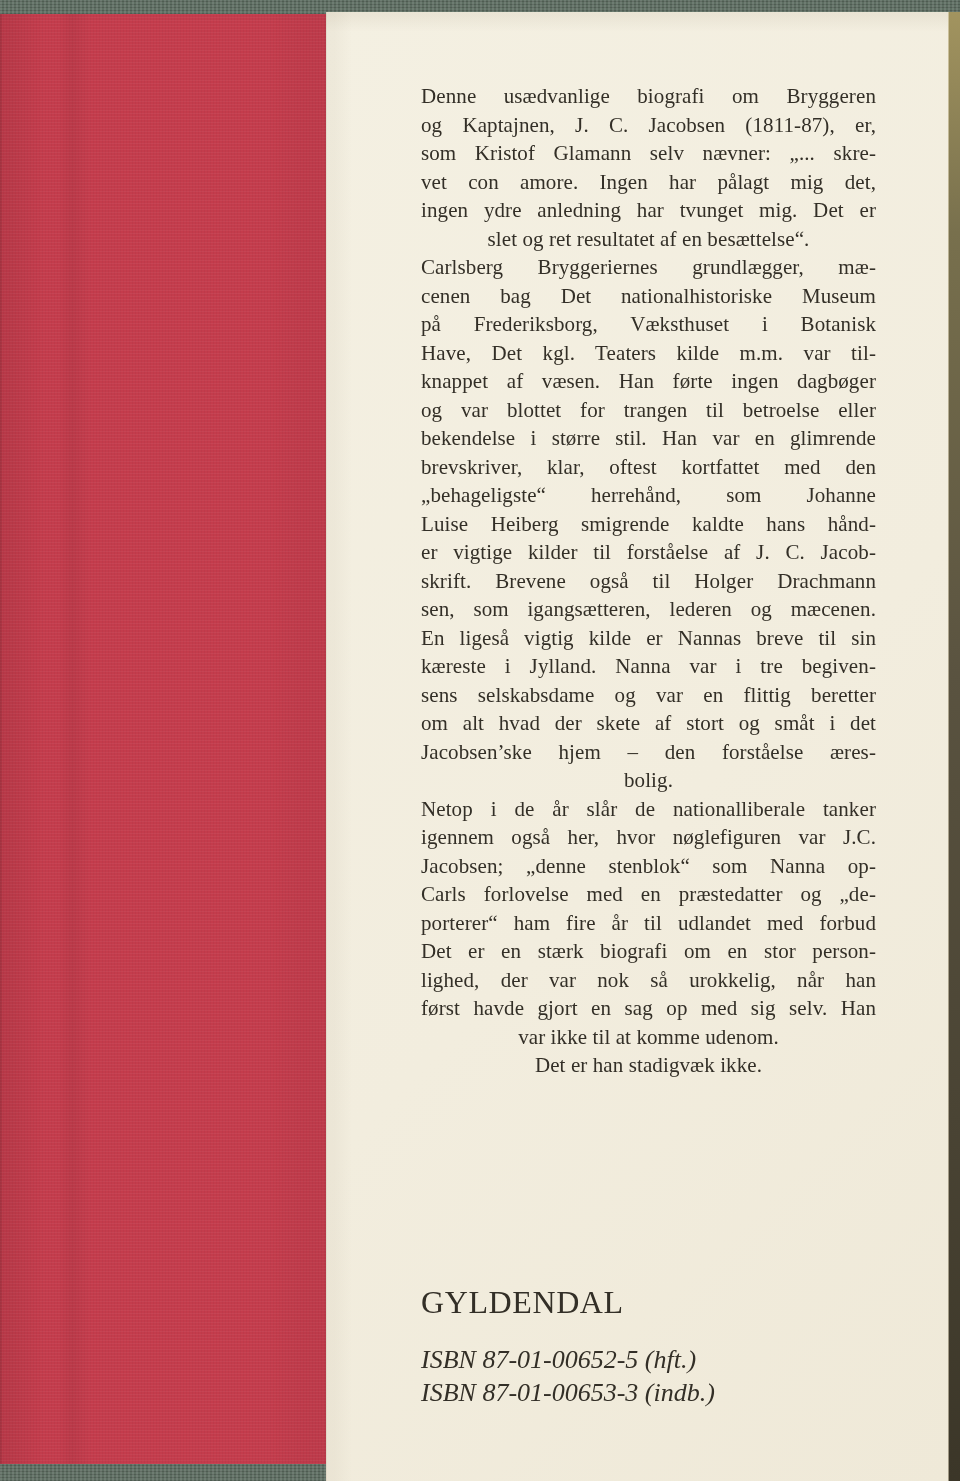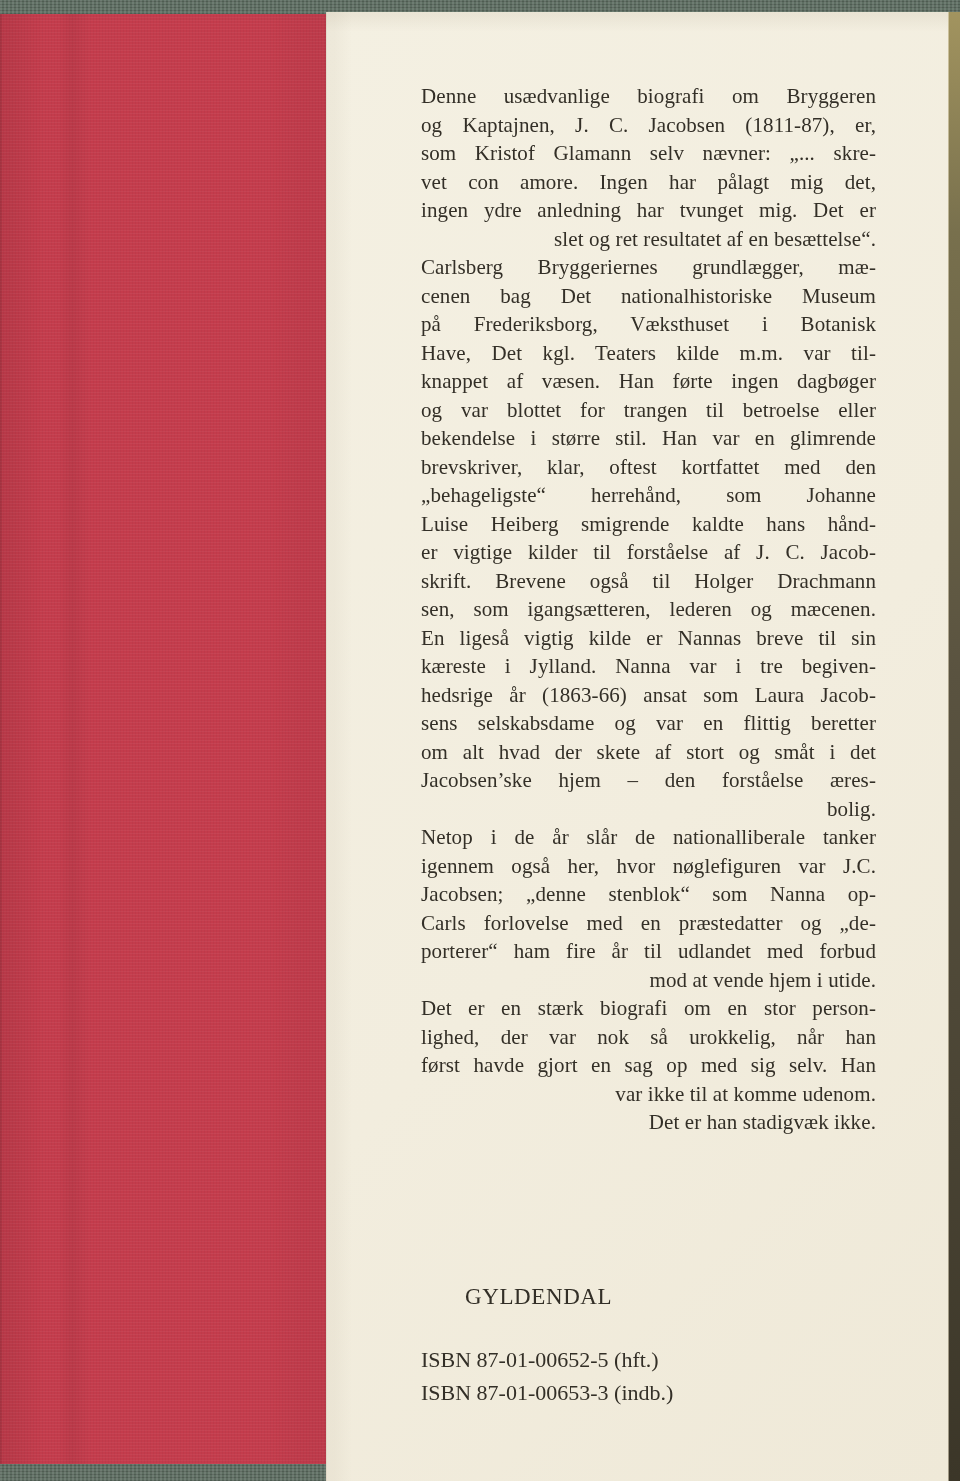--- a/index.html
+++ b/index.html
@@ -62,41 +62,41 @@
     left: 95px; top: 70px;
     width: 455px;
   }
   .blurb .line {
     font-size: 21px;
     line-height: 28.5px;
     height: 28.5px;
     white-space: normal;
     overflow: hidden;
     letter-spacing: 0.1px;
-    text-align: right;
+    text-align: center;
   }
   .blurb .line.just {
     text-align: justify;
     text-align-last: justify;
   }
 
   .publisher {
     position: absolute;
     left: 95px; top: 1272px;
-    font-size: 23px;
+    font-size: 32px;
     letter-spacing: 0.6px;
     color: #332f27;
-    margin-left: 44px;
   }
   .isbn-block {
     position: absolute;
     left: 95px; top: 1331px;
-    font-size: 22px;
+    font-size: 26px;
     line-height: 33px;
     color: #332f27;
+    font-style: italic;
   }
 </style>
 </head>
 <body>
 
 <div class="scene">
   <div class="board-strip top"></div>
   <div class="red-cloth"></div>
   <div class="board-strip bottom"></div>
 
@@ -116,31 +116,29 @@
         <div class="line just">og var blottet for trangen til betroelse eller</div>
         <div class="line just">bekendelse i større stil. Han var en glimrende</div>
         <div class="line just">brevskriver, klar, oftest kortfattet med den</div>
         <div class="line just">„behageligste“ herrehånd, som Johanne</div>
         <div class="line just">Luise Heiberg smigrende kaldte hans hånd-</div>
         <div class="line just">er vigtige kilder til forståelse af J. C. Jacob-</div>
         <div class="line just">skrift. Brevene også til Holger Drachmann</div>
         <div class="line just">sen, som igangsætteren, lederen og mæcenen.</div>
         <div class="line just">En ligeså vigtig kilde er Nannas breve til sin</div>
         <div class="line just">kæreste i Jylland. Nanna var i tre begiven-</div>
-        <div class="line just">hedsrige år (1863-66) ansat som Laura Jacob-</div>
         <div class="line just">sens selskabsdame og var en flittig beretter</div>
         <div class="line just">om alt hvad der skete af stort og småt i det</div>
         <div class="line just">Jacobsen’ske hjem – den forståelse æres-</div>
         <div class="line">bolig.</div>
         <div class="line just">Netop i de år slår de nationalliberale tanker</div>
         <div class="line just">igennem også her, hvor nøglefiguren var J.C.</div>
         <div class="line just">Jacobsen; „denne stenblok“ som Nanna op-</div>
         <div class="line just">Carls forlovelse med en præstedatter og „de-</div>
         <div class="line just">porterer“ ham fire år til udlandet med forbud</div>
-        <div class="line">mod at vende hjem i utide.</div>
         <div class="line just">Det er en stærk biografi om en stor person-</div>
         <div class="line just">lighed, der var nok så urokkelig, når han</div>
         <div class="line just">først havde gjort en sag op med sig selv. Han</div>
         <div class="line">var ikke til at komme udenom.</div>
         <div class="line">Det er han stadigvæk ikke.</div>
       </div>
     <div class="publisher">GYLDENDAL</div>
     <div class="isbn-block">
       <div class="isbn-line">ISBN 87-01-00652-5 (hft.)</div>
       <div class="isbn-line">ISBN 87-01-00653-3 (indb.)</div>

